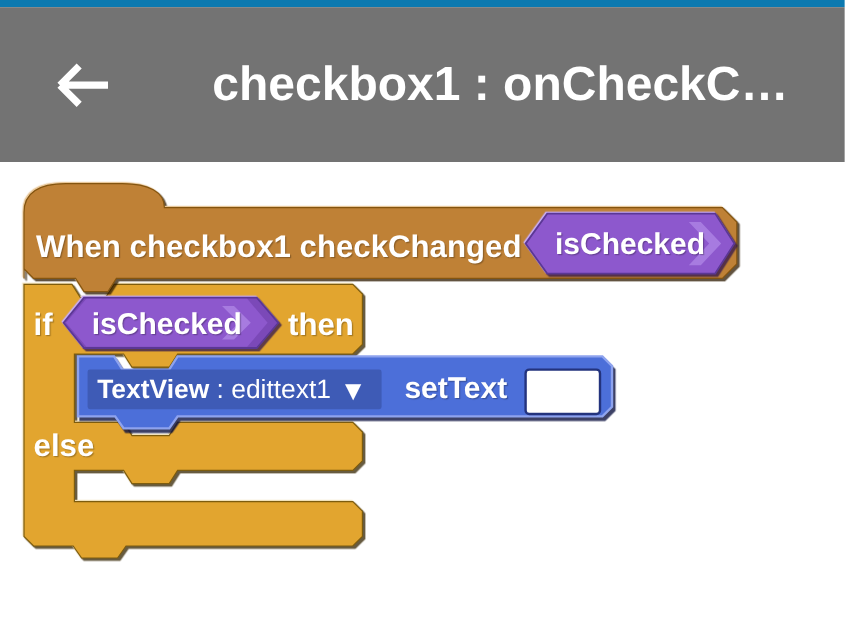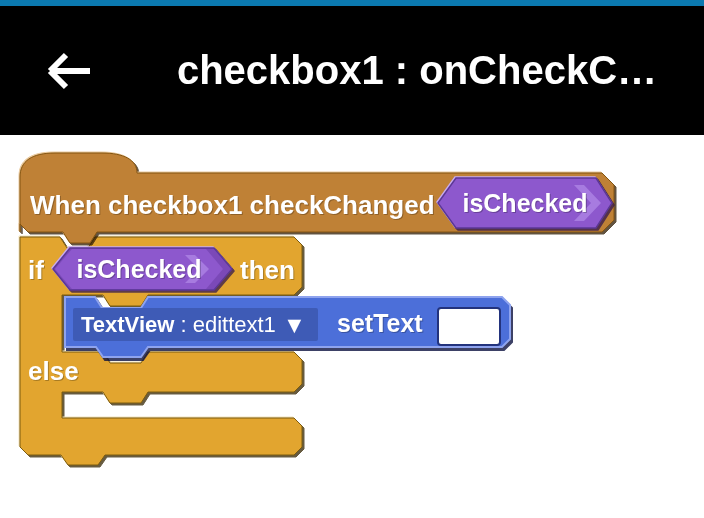--- a/index.html
+++ b/index.html
@@ -1,21 +1,21 @@
 <!DOCTYPE html>
 <html><head>
 <meta charset="utf-8">
 <style>
   * { margin:0; padding:0; box-sizing:border-box; }
   html,body { width:704px; height:518px; background:#fff; overflow:hidden;
               font-family:"Liberation Sans","DejaVu Sans",sans-serif; }
   .page { position:relative; width:704px; height:518px; background:#fff; }
 
   .statusbar { width:704px; height:6px; background:#0b79b0; }
-  .appbar { width:704px; height:129px; background:#000000; display:flex; align-items:center; }
+  .appbar { width:704px; height:129px; background:#737373; display:flex; align-items:center; }
   .back-btn { background:none; border:none; margin-left:36px; width:64px; height:56px;
               display:flex; align-items:center; justify-content:center; cursor:pointer; }
   .title { flex:1; text-align:center; margin-left:40px; padding-right:10px;
            color:#fff; font-size:40px; font-weight:700; white-space:nowrap;
            overflow:hidden; }
 
   .canvas { position:absolute; top:135px; left:0; width:704px; height:383px; background:#fff; }
 
   svg text { font-family:"Liberation Sans","DejaVu Sans",sans-serif; fill:#fff; font-weight:700; }
   .t26 { font-size:26px; }

